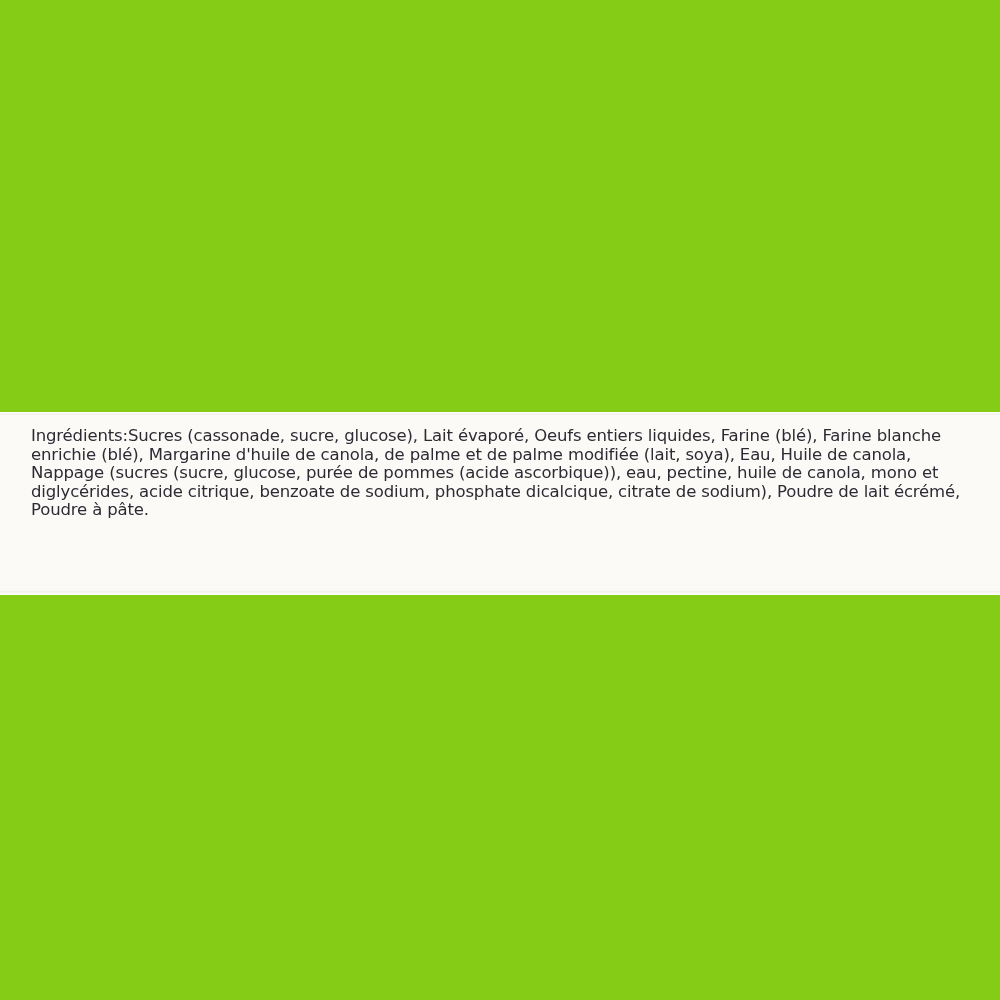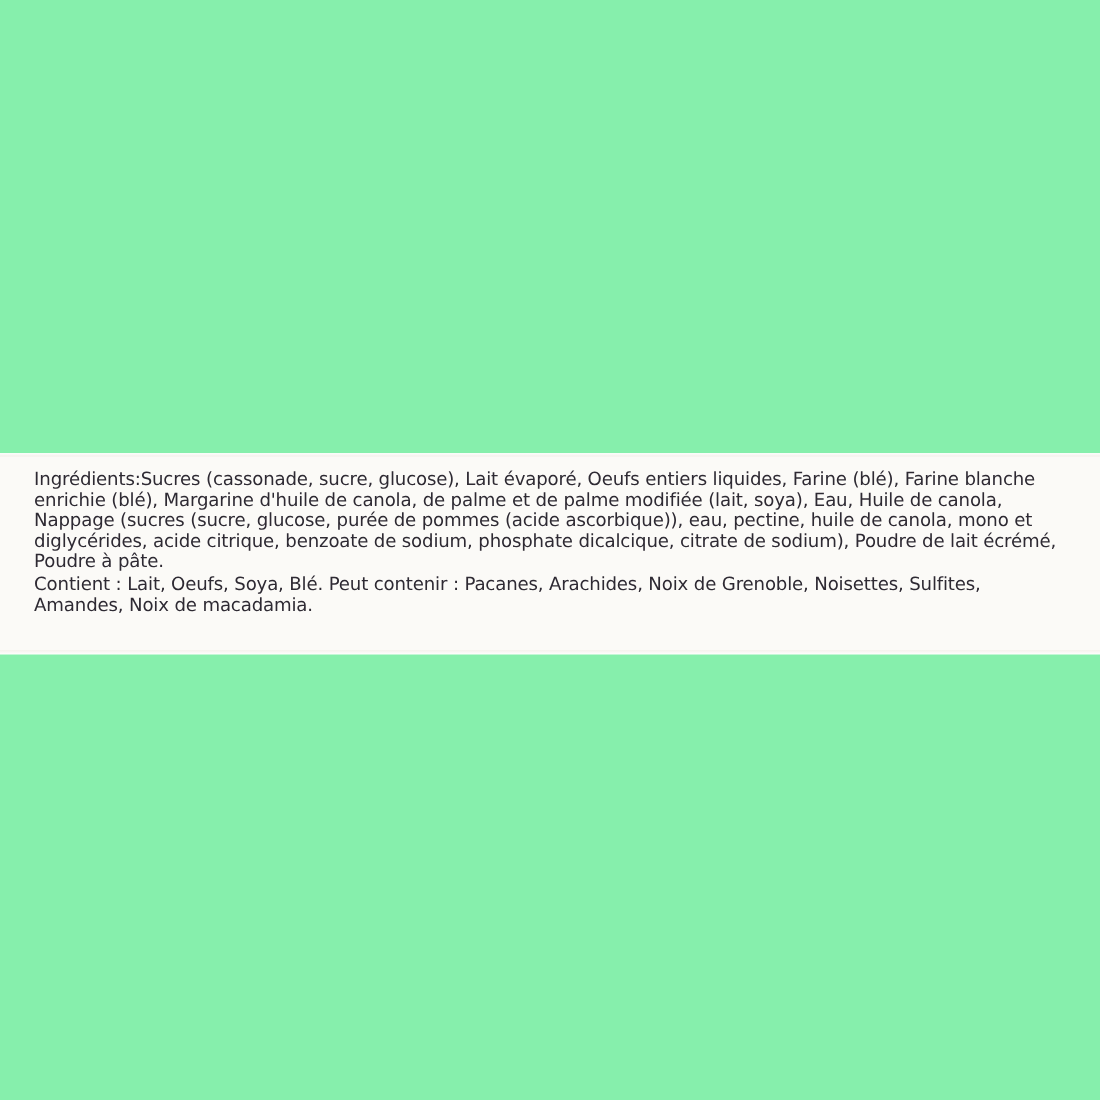--- a/index.html
+++ b/index.html
@@ -10,21 +10,21 @@
     width: 1000px;
     height: 1000px;
     background: #ffffff;
     font-family: "DejaVu Sans", sans-serif;
     overflow: hidden;
   }
   .page {
     position: relative;
     width: 1000px;
     height: 1000px;
-    background: #86efac;
+    background: #84cc16;
   }
   
   .label-band {
     position: absolute;
     left: 0;
     top: 412px;
     width: 1000px;
     height: 182px;
     background: #fbfaf7;
     box-shadow: 0 0 0 0 rgba(0,0,0,0);
@@ -73,16 +73,15 @@
 <body>
 
 <div class="page">
 
   <div class="label-band"></div>
   <div class="band-edge-top"></div>
   <div class="band-edge-bottom"></div>
 
   <div class="text-block">
     <p class="para"><span class="ingredients-heading">Ingrédients:</span><span>Sucres (cassonade, sucre, glucose), Lait évaporé, Oeufs entiers liquides, Farine (blé), Farine blanche enrichie (blé), Margarine d'huile de canola, de palme et de palme modifiée (lait, soya), Eau, Huile de canola, Nappage (sucres (sucre, glucose, purée de pommes (acide ascorbique)), eau, pectine, huile de canola, mono et diglycérides, acide citrique, benzoate de sodium, phosphate dicalcique, citrate de sodium), Poudre de lait écrémé, Poudre à pâte.</span></p>
-    <p class="para">Contient : Lait, Oeufs, Soya, Blé.  Peut contenir : Pacanes, Arachides, Noix de Grenoble, Noisettes, Sulfites, Amandes, Noix de macadamia.</p>
   </div>
 
 </div>
 
 </body></html>

